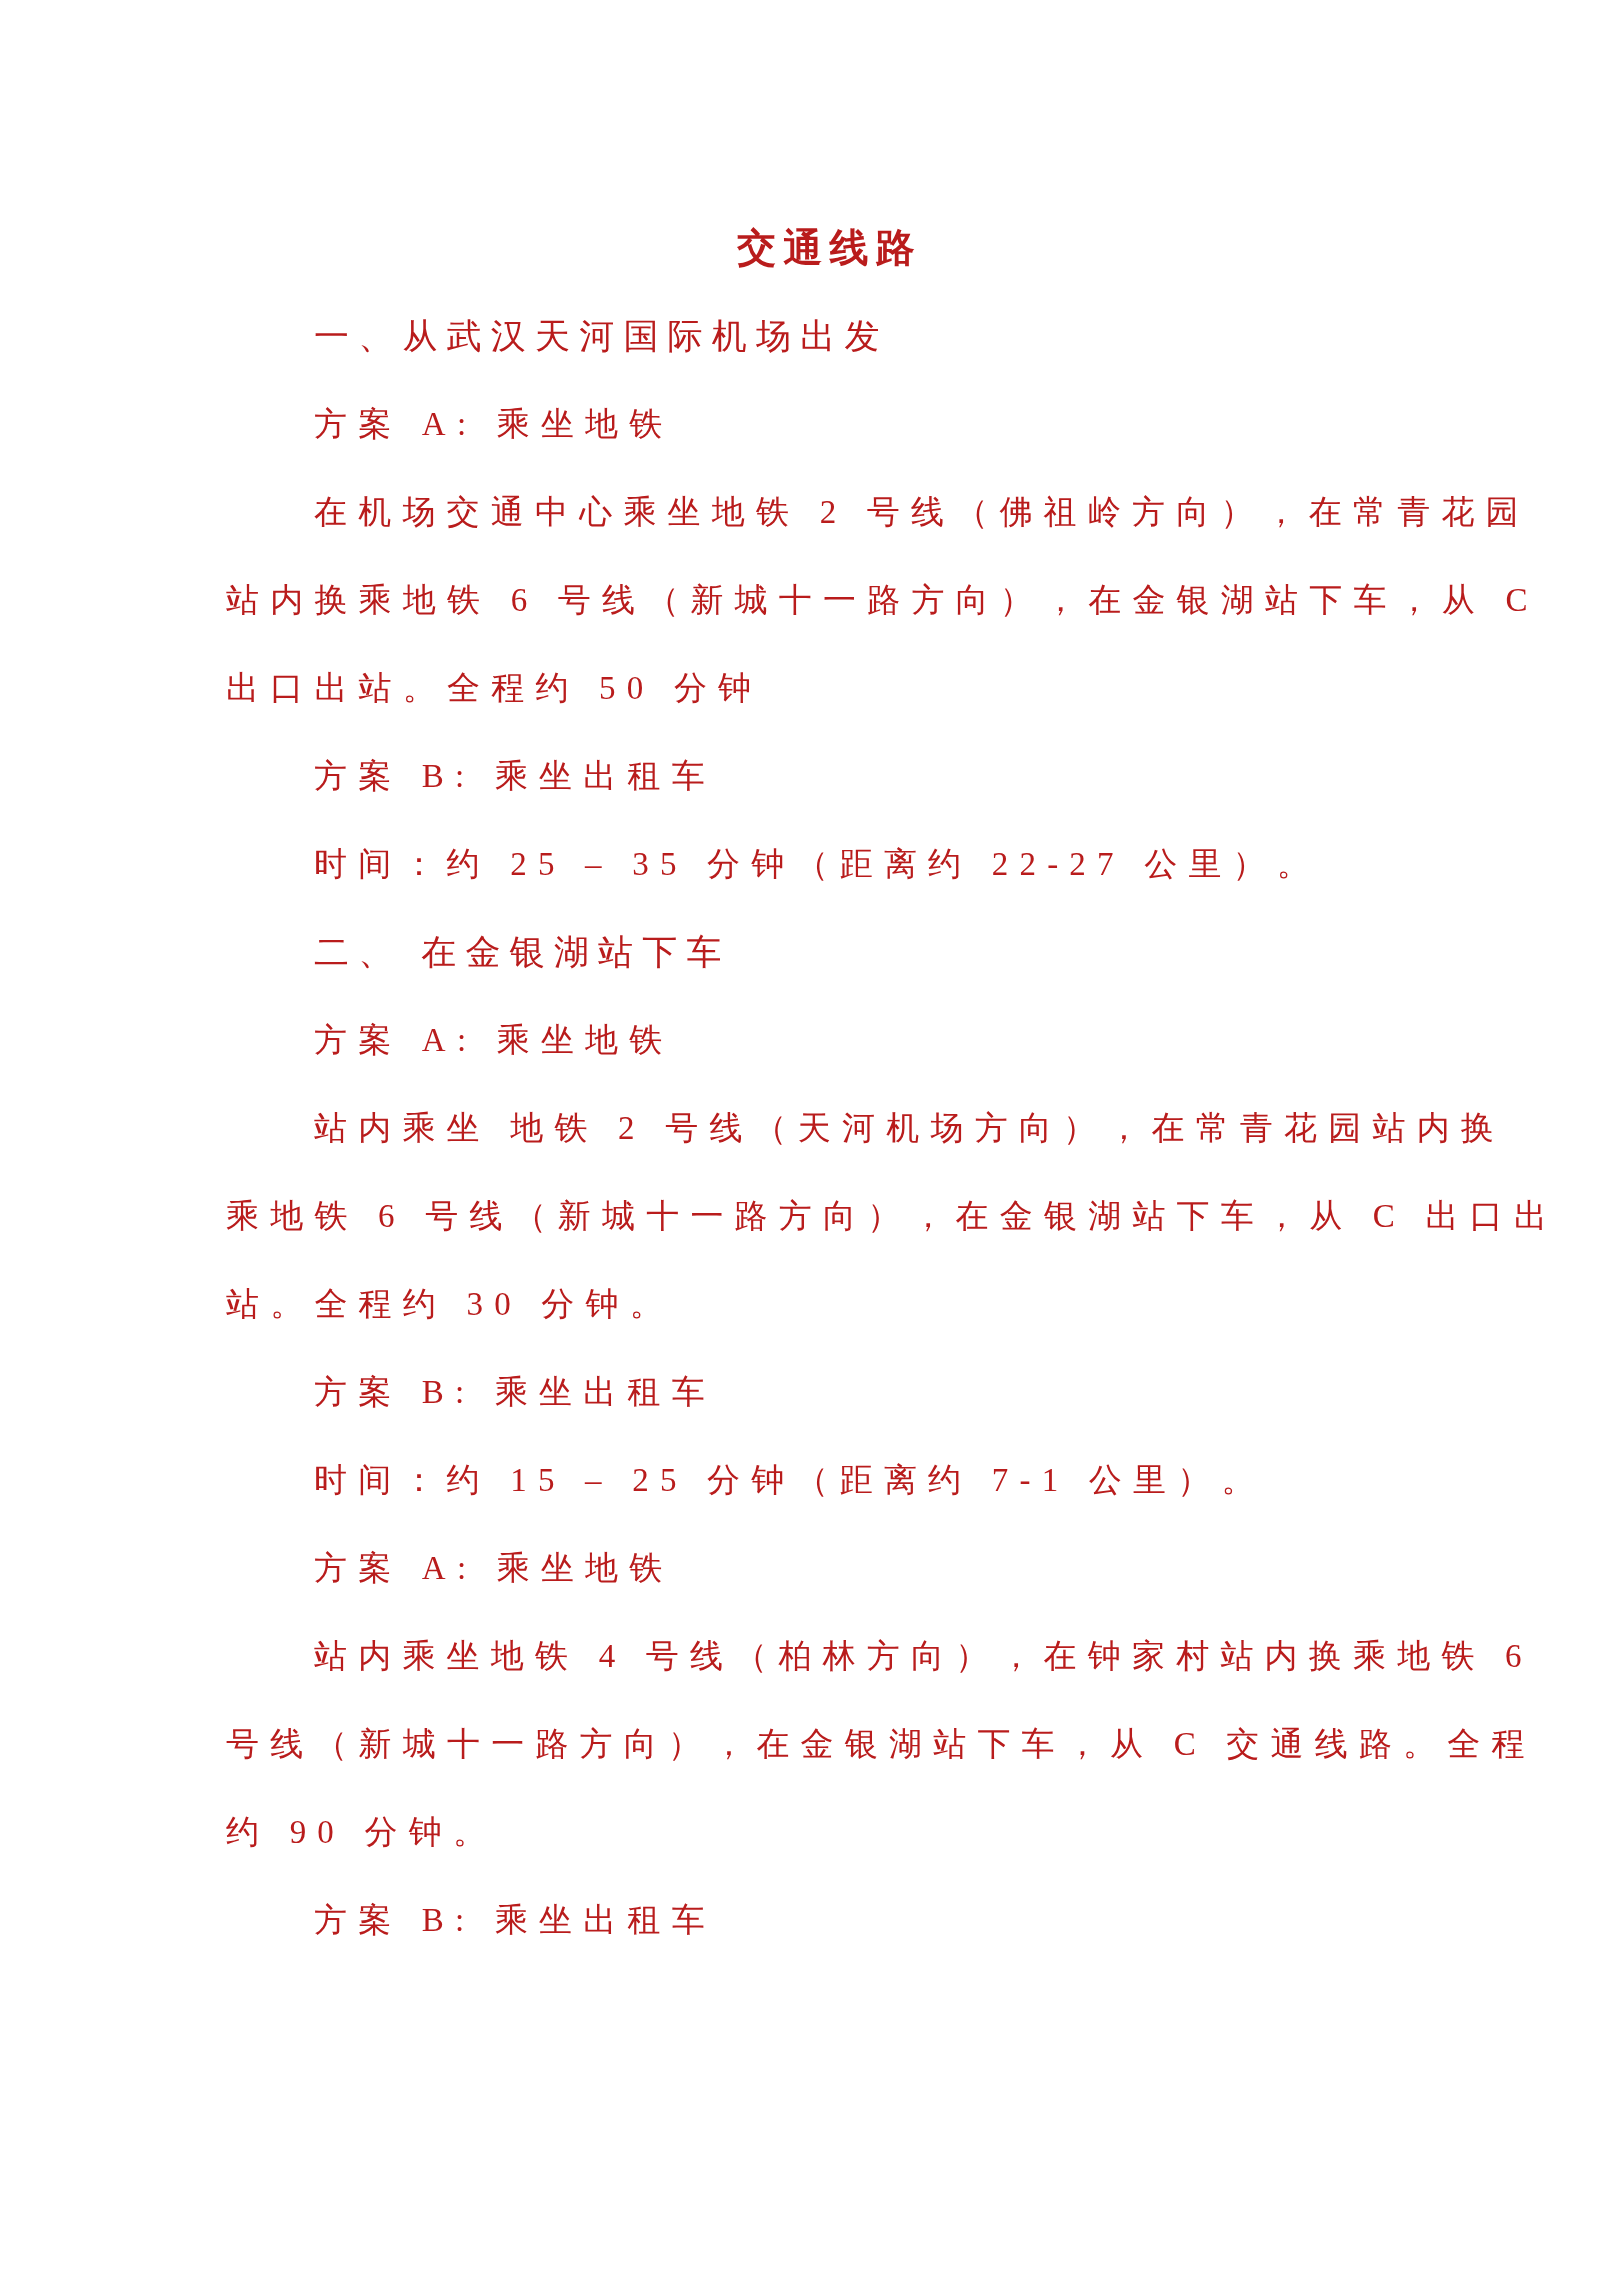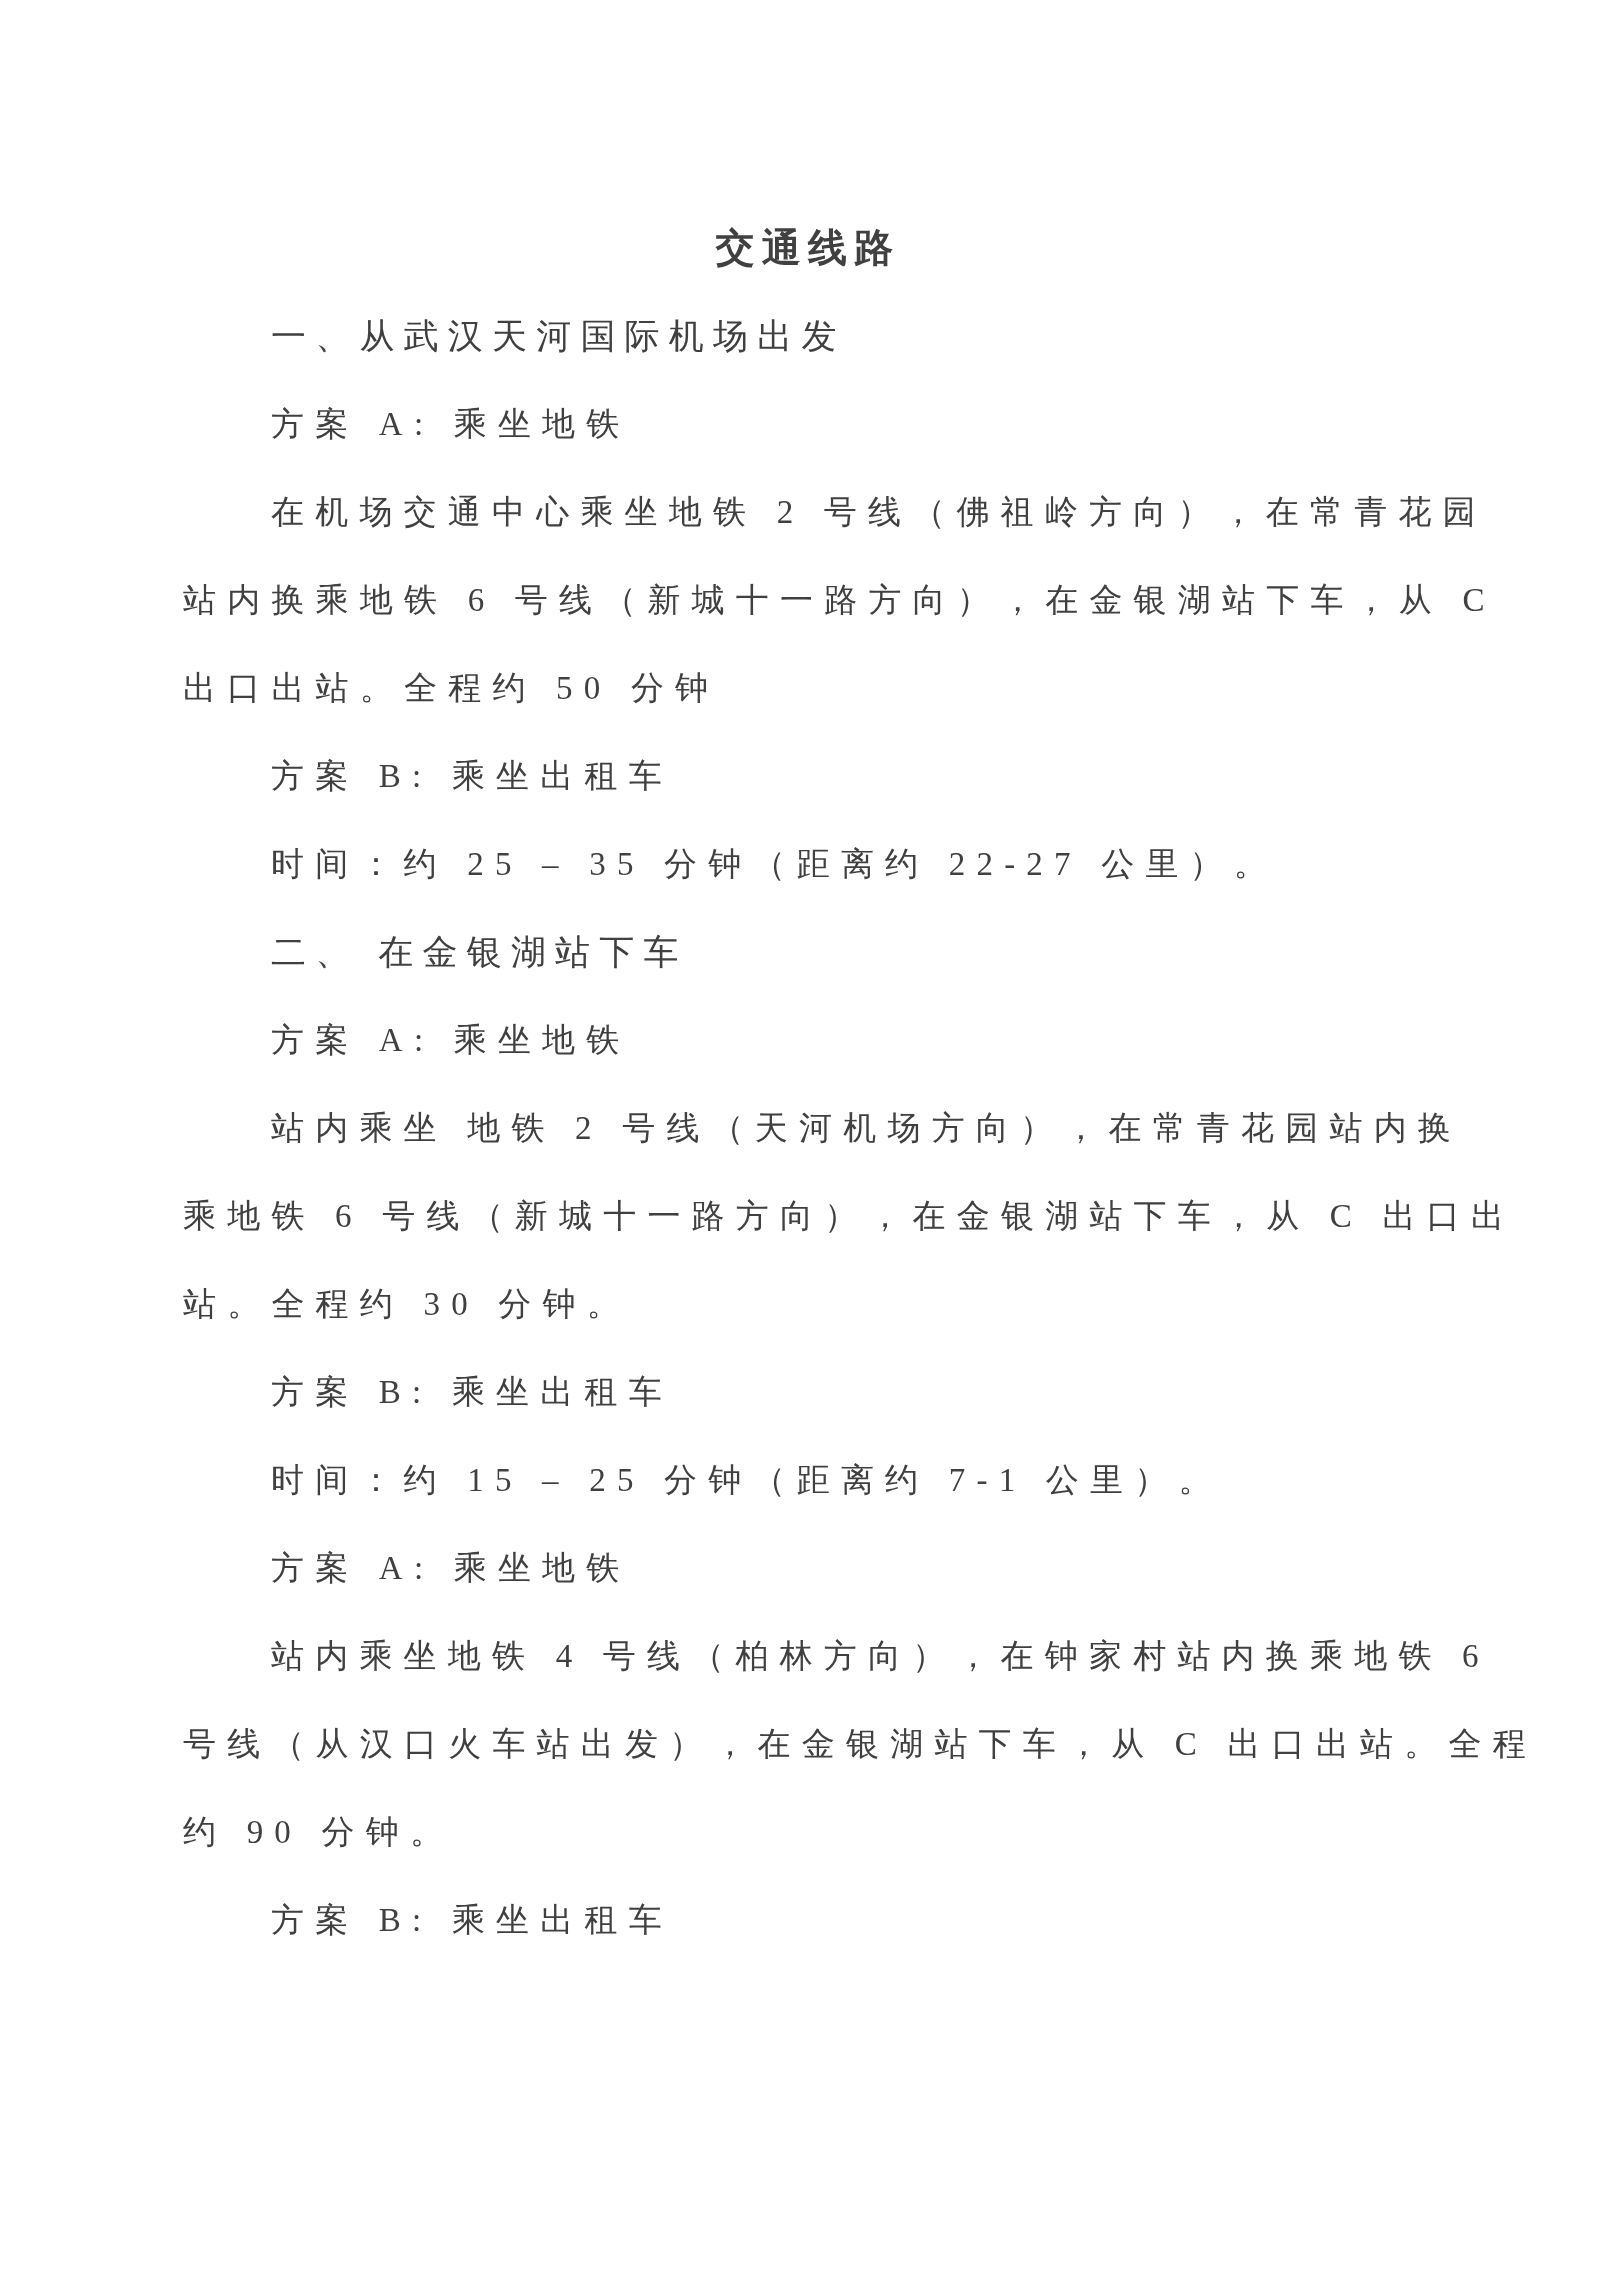--- a/index.html
+++ b/index.html
@@ -21,21 +21,22 @@
     top: 204px;
     width: 1250px;
   }
   .line {
     height: 88px;
     line-height: 88px;
     white-space: nowrap;
     font-family: "Liberation Serif", serif;
     font-size: 33px;
     letter-spacing: 11.2px;
-    color: #404040;
+    color: #b91c1c;
+    margin-left: 43px;
   }
   .line.title {
     text-align: center;
     font-weight: bold;
     font-size: 39px;
     letter-spacing: 7.2px;
     font-family: "Liberation Sans", sans-serif;
   }
   .line.h {
     font-weight: normal;
@@ -63,18 +64,18 @@
       <div class="line body indent">时间：约 25 – 35 分钟（距离约 22-27 公里）。</div>
       <div class="line h">二、 在金银湖站下车</div>
       <div class="line body indent">方案 A: 乘坐地铁</div>
       <div class="line body indent">站内乘坐 地铁 2 号线（天河机场方向），在常青花园站内换</div>
       <div class="line body">乘地铁 6 号线（新城十一路方向），在金银湖站下车，从 C 出口出</div>
       <div class="line body">站。全程约 30 分钟。</div>
       <div class="line body indent">方案 B: 乘坐出租车</div>
       <div class="line body indent">时间：约 15 – 25 分钟（距离约 7-1 公里）。</div>
       <div class="line body indent">方案 A: 乘坐地铁</div>
       <div class="line body indent">站内乘坐地铁 4 号线（柏林方向），在钟家村站内换乘地铁 6</div>
-      <div class="line body">号线（从汉口火车站出发），在金银湖站下车，从 C 出口出站。全程</div>
+      <div class="line body">号线（新城十一路方向），在金银湖站下车，从 C 交通线路。全程</div>
       <div class="line body">约 90 分钟。</div>
       <div class="line body indent">方案 B: 乘坐出租车</div>
     </div>
 </div>
 
 
 </body></html>

